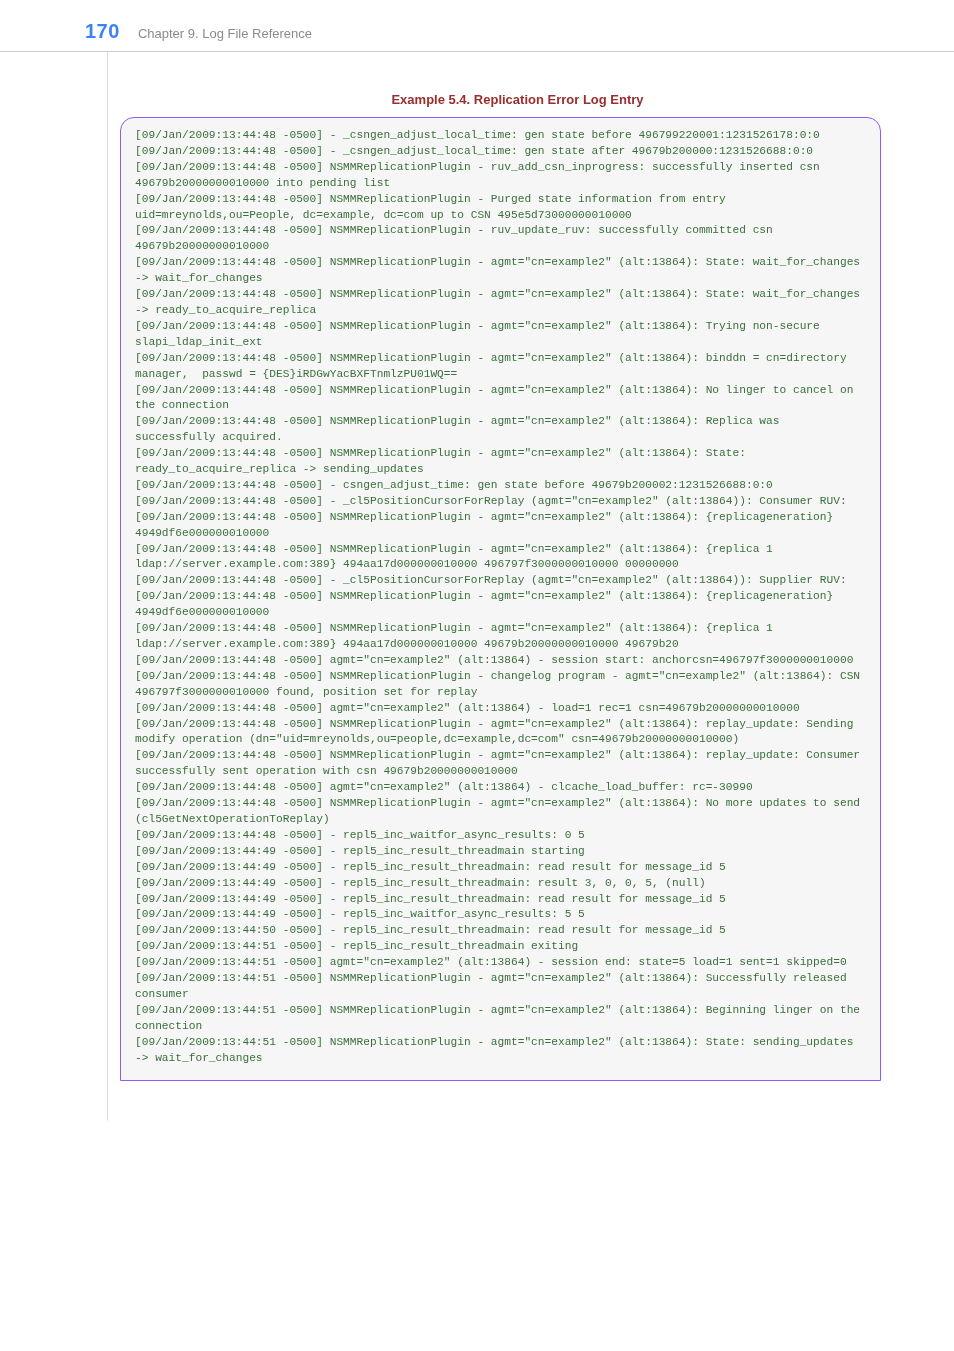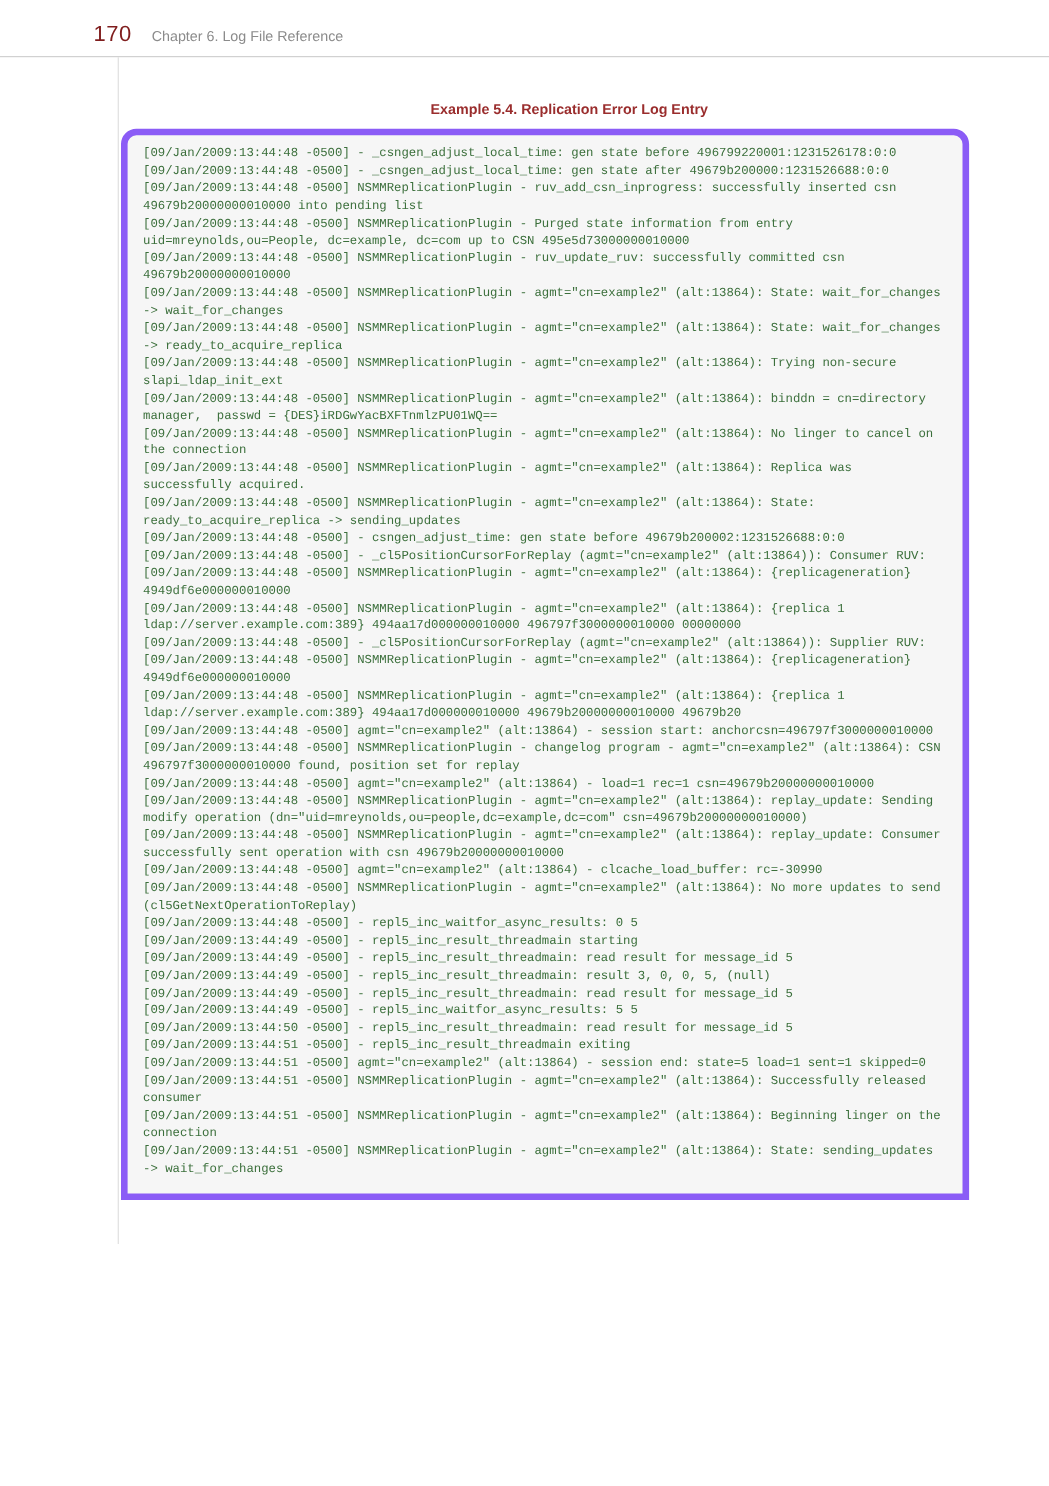--- a/index.html
+++ b/index.html
@@ -16,22 +16,22 @@
   }
   .header {
     padding: 20px 0 8px 85px;
     border-bottom: 1px solid #cccccc;
     display: flex;
     align-items: baseline;
     gap: 18px;
   }
   .pagenum {
     font-size: 20px;
-    font-weight: normal;
-    color: #7f1d1d;
+    font-weight: bold;
+    color: #3b82f6;
     letter-spacing: 0.5px;
   }
   .chaptertitle {
     font-size: 13px;
     color: #8b8b8b;
   }
   .content {
     margin-left: 107px;
     margin-right: 45px;
     border-left: 1px solid #dddddd;
@@ -40,41 +40,41 @@
     padding-bottom: 40px;
   }
   .example-title {
     font-size: 13px;
     font-weight: bold;
     color: #9a2d2d;
     margin: 0 0 10px 18px;
     text-align: center;
   }
   .codeblock {
-    margin: 0 28px 0 2px;
+    margin: 0 28px 0 12px;
     background: #f6f6f6;
-    border: 6px solid #8b5cf6;
+    border: 1px solid #8b5cf6;
     border-radius: 14px 14px 0 0;
     padding: 10px 14px 14px 14px;
     font-family: "Liberation Mono", "DejaVu Sans Mono", Consolas, monospace;
     font-size: 11.2px;
     line-height: 1.42;
     color: #3b6f3b;
     white-space: pre-wrap;
     word-break: break-word;
   }
 </style>
 </head>
 <body>
 
 <div class="page">
 
   <div class="header">
     <span class="pagenum">170</span>
-    <span class="chaptertitle">Chapter 6. Log File Reference</span>
+    <span class="chaptertitle">Chapter 9. Log File Reference</span>
   </div>
 
   <div class="content">
     <div class="example-title">Example 5.4. Replication Error Log Entry</div>
     <div class="codeblock">[09/Jan/2009:13:44:48 -0500] - _csngen_adjust_local_time: gen state before 496799220001:1231526178:0:0
 [09/Jan/2009:13:44:48 -0500] - _csngen_adjust_local_time: gen state after 49679b200000:1231526688:0:0
 [09/Jan/2009:13:44:48 -0500] NSMMReplicationPlugin - ruv_add_csn_inprogress: successfully inserted csn 49679b20000000010000 into pending list
 [09/Jan/2009:13:44:48 -0500] NSMMReplicationPlugin - Purged state information from entry uid=mreynolds,ou=People, dc=example, dc=com up to CSN 495e5d73000000010000
 [09/Jan/2009:13:44:48 -0500] NSMMReplicationPlugin - ruv_update_ruv: successfully committed csn 49679b20000000010000
 [09/Jan/2009:13:44:48 -0500] NSMMReplicationPlugin - agmt="cn=example2" (alt:13864): State: wait_for_changes -&gt; wait_for_changes

